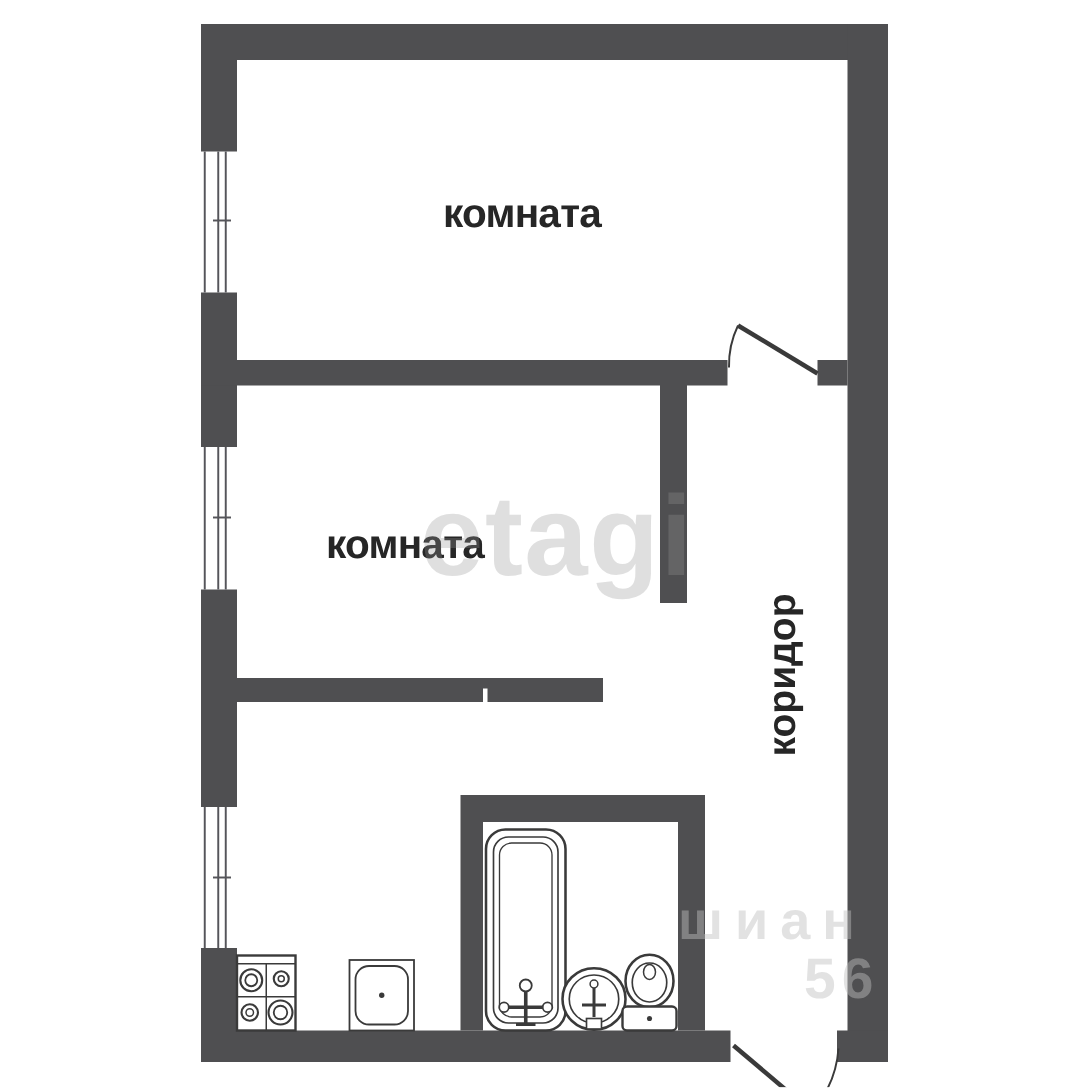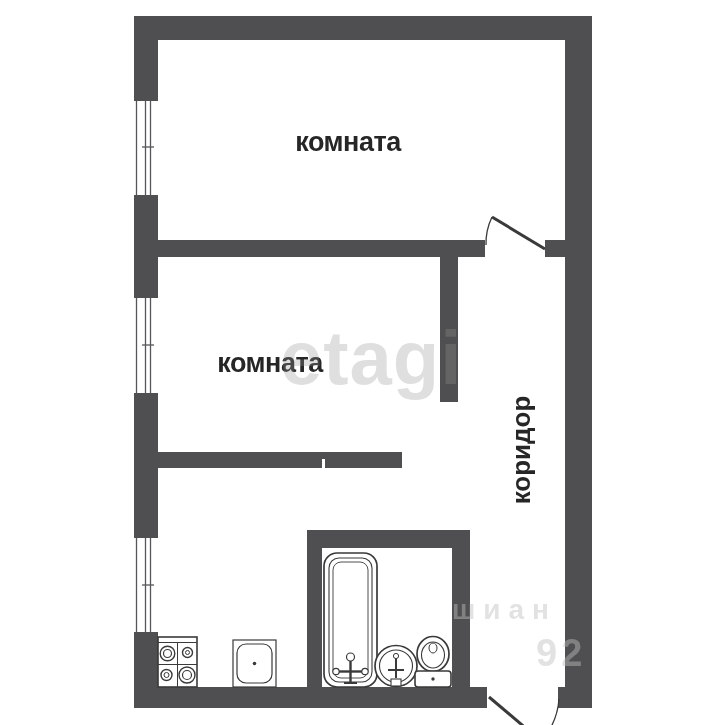--- a/index.html
+++ b/index.html
@@ -18,21 +18,21 @@
     font-weight:700;font-size:26px;text-align:center;
     transform:rotate(-90deg);transform-origin:center center;
   }
   svg.overlay{position:absolute;left:0;top:0;z-index:5;}
   .wm{position:absolute;z-index:6;pointer-events:none;line-height:1;}
   .wm-etagi{
     left:280px;top:320px;font-size:76px;font-weight:700;letter-spacing:1px;
     color:rgba(150,150,150,0.30);
   }
   .wm-right-1{
-    left:452px;top:596px;font-size:28px;font-weight:700;letter-spacing:8px;
+    left:452px;top:596px;font-size:36px;font-weight:700;letter-spacing:8px;
     color:rgba(190,190,190,0.45);
     text-align:center;
   }
   .wm-right-2{
     left:536px;top:634px;font-size:38px;font-weight:700;letter-spacing:4px;
     color:rgba(190,190,190,0.45);
   }
   .wm-restate{
     left:606px;top:684px;font-size:38px;font-style:italic;
     font-family:"Liberation Serif",serif;color:#d6d6d6;
@@ -145,15 +145,15 @@
       <ellipse cx="433" cy="654" rx="16" ry="17.5" stroke-width="1.7"></ellipse>
       <ellipse cx="433" cy="655" rx="11.5" ry="13" stroke-width="1.1"></ellipse>
       <ellipse cx="433" cy="648" rx="4" ry="5" stroke-width="1"></ellipse>
       <rect x="415" y="671" width="36" height="16" rx="3" stroke-width="1.6"></rect>
       <circle cx="433" cy="679" r="1.7" fill="#3a3a3a" stroke="none"></circle>
     </g>
   </svg>
 
   <div class="wm wm-etagi">etagi</div>
   <div class="wm wm-right-1">шиан</div>
-  <div class="wm wm-right-2">92</div>
+  <div class="wm wm-right-2">56</div>
 
 </div>
 
 </body></html>

